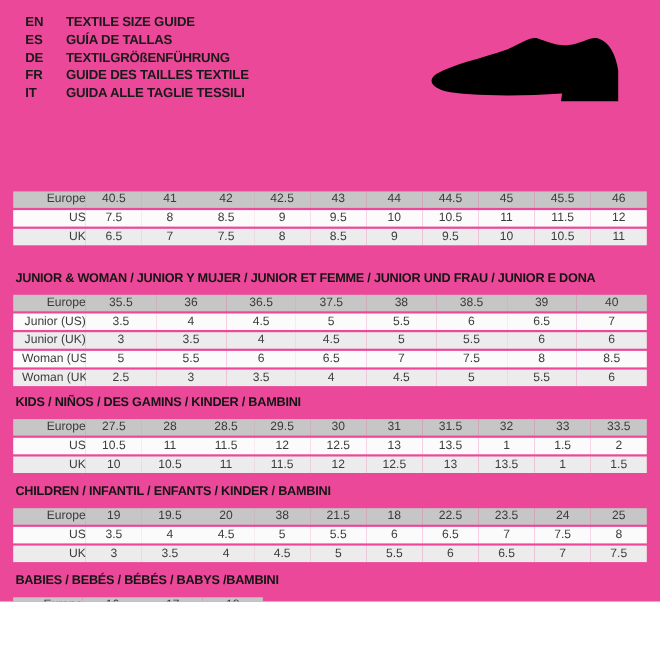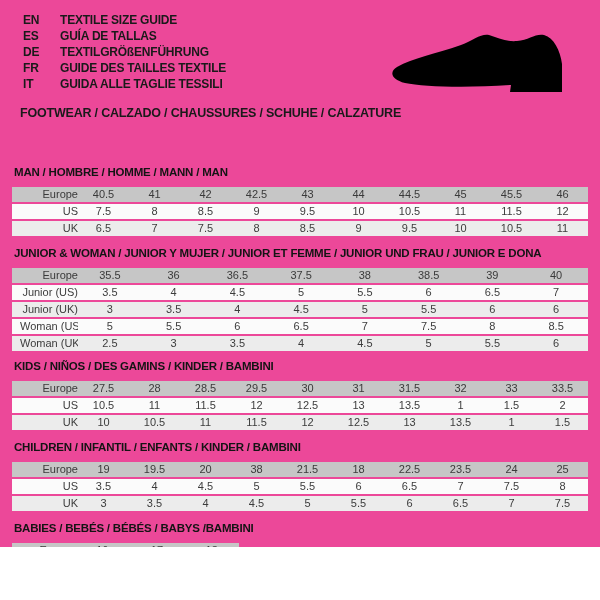--- a/index.html
+++ b/index.html
@@ -58,38 +58,36 @@
     <div class="lang-row">
       <span class="lang-code">FR</span>
       <span class="lang-label">GUIDE DES TAILLES TEXTILE</span>
     </div>
     <div class="lang-row">
       <span class="lang-code">IT</span>
       <span class="lang-label">GUIDA ALLE TAGLIE TESSILI</span>
     </div>
   </div>
 
-  <div class="category">FOOTWEAR / CALZADO / CHAUSSURES / SCHUHE / CALZATURE</div>
 
   <svg class="shoe" viewBox="0 0 207 76" xmlns="http://www.w3.org/2000/svg" aria-hidden="true">
     <path fill="#000000" d="M14,43
       C30,34 52,30 78,21
       C90,16 99,9 106,11
       C115,14 124,18 134,17
       C146,16 153,9 161,11
       C171,14 177,26 179,40
       L179,68
       L127,68
       L128,61
       C85,64 40,63 22,59
       C8,55 6,48 14,43 Z"></path>
   </svg>
 
   <div class="section sec-man">
-    <div class="tbl-title">MAN / HOMBRE / HOMME / MANN / MAN</div>
     <table class="size wide">
         <tbody>
           <tr>
             <td class="lbl">Europe</td>
             <td>40.5</td>
             <td>41</td>
             <td>42</td>
             <td>42.5</td>
             <td>43</td>
             <td>44</td>

